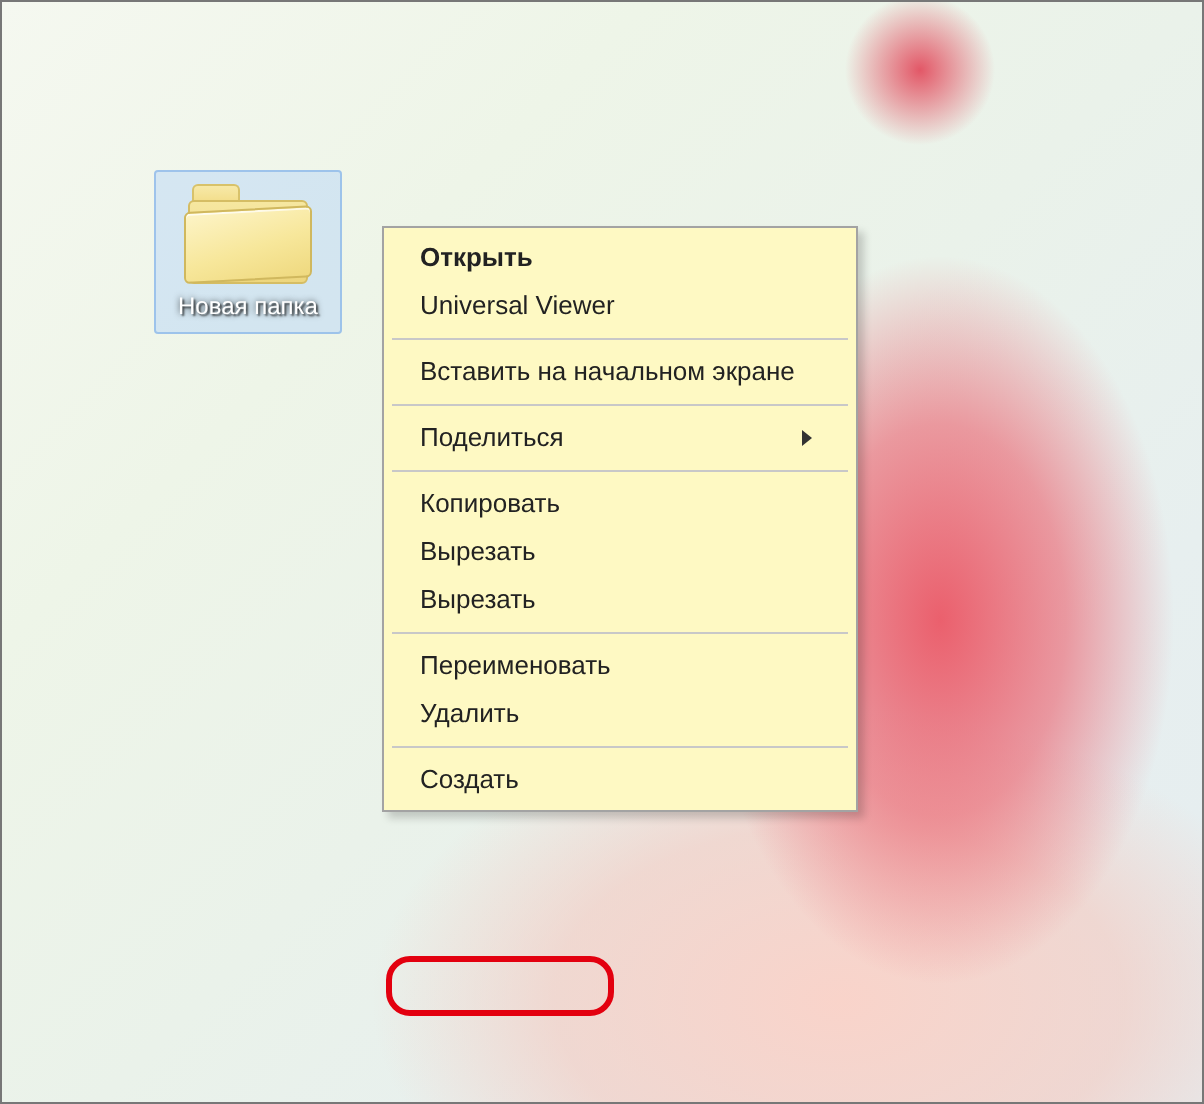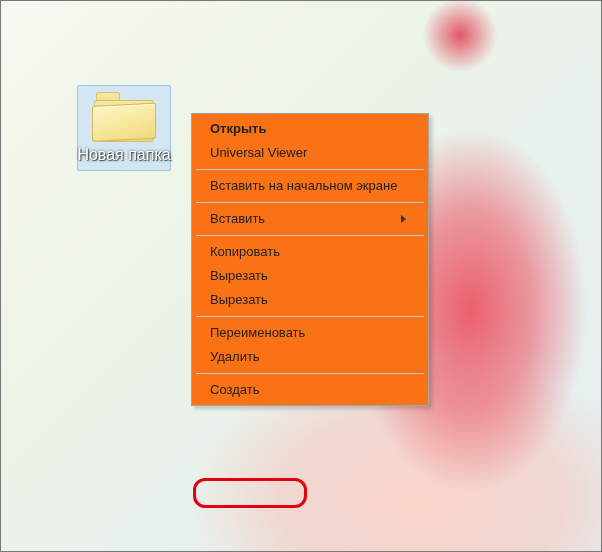--- a/index.html
+++ b/index.html
@@ -46,32 +46,32 @@
     .folder-front {
       position: absolute; left: 0; top: 16px; right: 0; bottom: 0;
       background: linear-gradient(165deg, #fdf4c7 0%, #f7e79b 55%, #efd97f 100%);
       border: 1px solid #d0b85e; border-radius: 3px;
       transform: skewY(-3deg);
       transform-origin: left bottom;
       box-shadow: inset 0 1px 0 rgba(255,255,255,0.7);
     }
     .icon-label {
       color: #fff;
-      font-size: 16px;
+      font-size: 12px;
       text-align: center;
       text-shadow: 0 0 3px rgba(0,0,0,0.7), 1px 1px 1px rgba(0,0,0,0.6);
       padding: 0 2px;
       white-space: nowrap;
     }
     .context-menu {
       position: absolute;
       left: 190px;
       top: 112px;
       width: 238px;
-      background: #f97316;
+      background: #fef9c3;
       border: 1px solid #a3a3a3;
       box-shadow: 3px 3px 4px rgba(0,0,0,0.18);
       padding: 3px 2px;
     }
     .menu-item {
       display: flex;
       align-items: center;
       justify-content: space-between;
       padding: 3px 20px 3px 16px;
       color: #222;
@@ -125,21 +125,21 @@
 
   <div class="menu-sep"></div>
 
   <div class="menu-item">
     <span>Вставить на начальном экране</span>
   </div>
 
   <div class="menu-sep"></div>
 
   <div class="menu-item">
-    <span>Вставить</span>
+    <span>Поделиться</span>
     <span class="submenu-arrow"></span>
   </div>
 
   <div class="menu-sep"></div>
 
   <div class="menu-item">
     <span>Копировать</span>
   </div>
   <div class="menu-item">
     <span>Вырезать</span>

